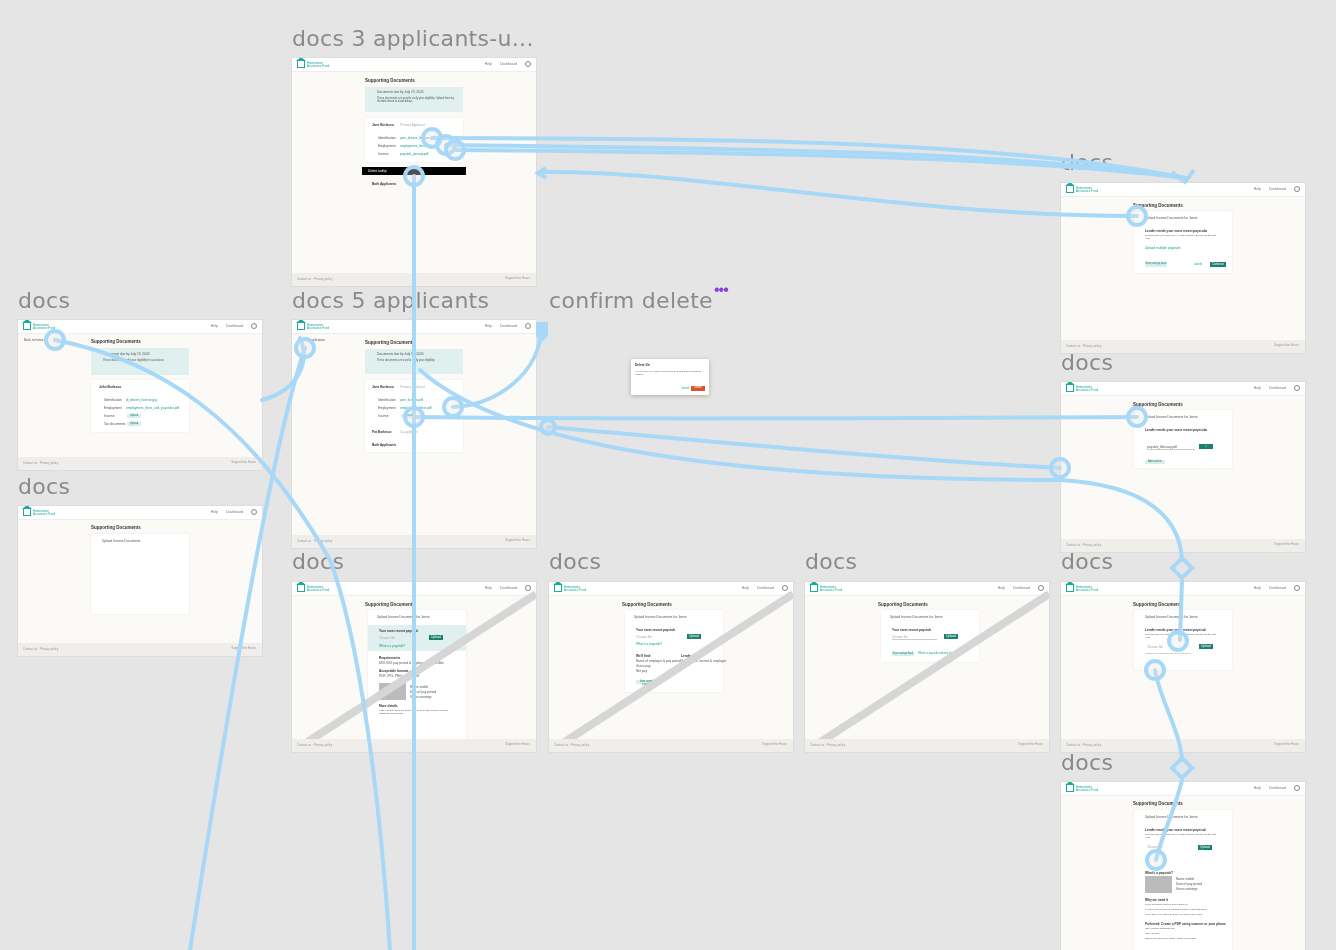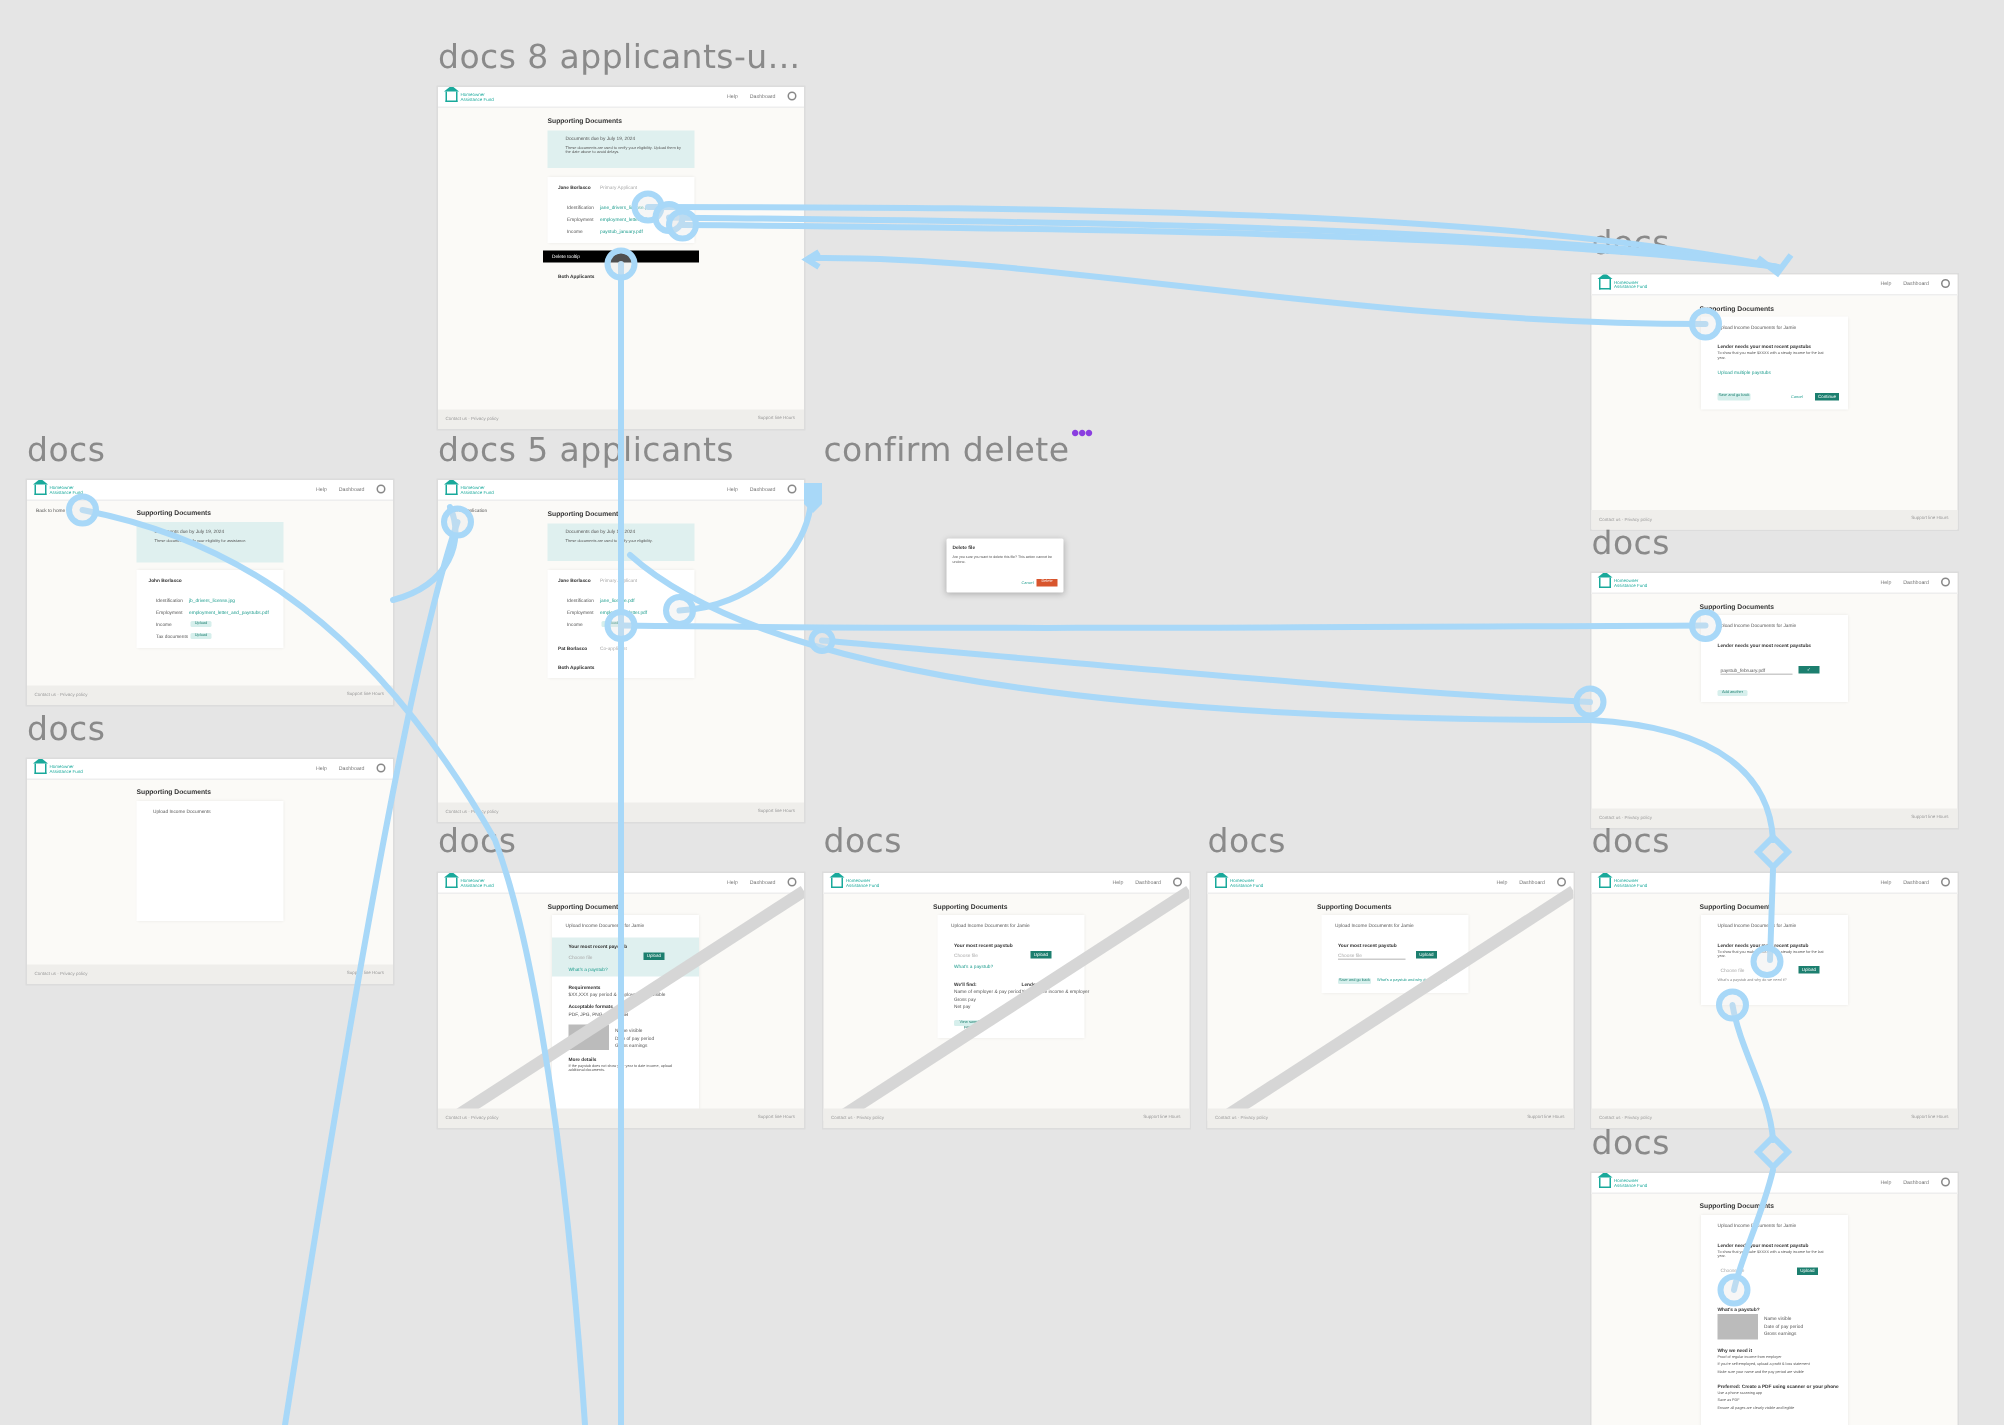--- a/index.html
+++ b/index.html
@@ -26,21 +26,21 @@
   .link{color:#1a9b8c;}
   .crossout{position:absolute;left:0;top:0;width:100%;height:100%;pointer-events:none;}
   .dark-tooltip{position:absolute;background:#000;color:#fff;font-size:3.2px;padding:2px 6px;}
   .modal{position:absolute;background:#fff;box-shadow:0 1px 4px rgba(0,0,0,0.25);border-radius:1px;}
   svg.conn{position:absolute;left:0;top:0;pointer-events:none;}
   .dots{position:absolute;font-size:16px;color:#8a3ee0;letter-spacing:-1px;}
 </style>
 </head>
 <body>
 
-<div class="frame-label" style="left:292px;top:26px;">docs 8 applicants-u...</div>
+<div class="frame-label" style="left:292px;top:26px;">docs 3 applicants-u...</div>
 <div class="frame-label" style="left:18px;top:288px;">docs</div>
 <div class="frame-label" style="left:18px;top:474px;">docs</div>
 <div class="frame-label" style="left:292px;top:288px;">docs 5 applicants</div>
 <div class="frame-label" style="left:549px;top:288px;">confirm delete</div>
 <div class="dots" style="left:714px;top:281px;">•••</div>
 <div class="frame-label" style="left:1061px;top:150px;">docs</div>
 <div class="frame-label" style="left:1061px;top:350px;">docs</div>
 <div class="frame-label" style="left:292px;top:549px;">docs</div>
 <div class="frame-label" style="left:549px;top:549px;">docs</div>
 <div class="frame-label" style="left:805px;top:549px;">docs</div>

